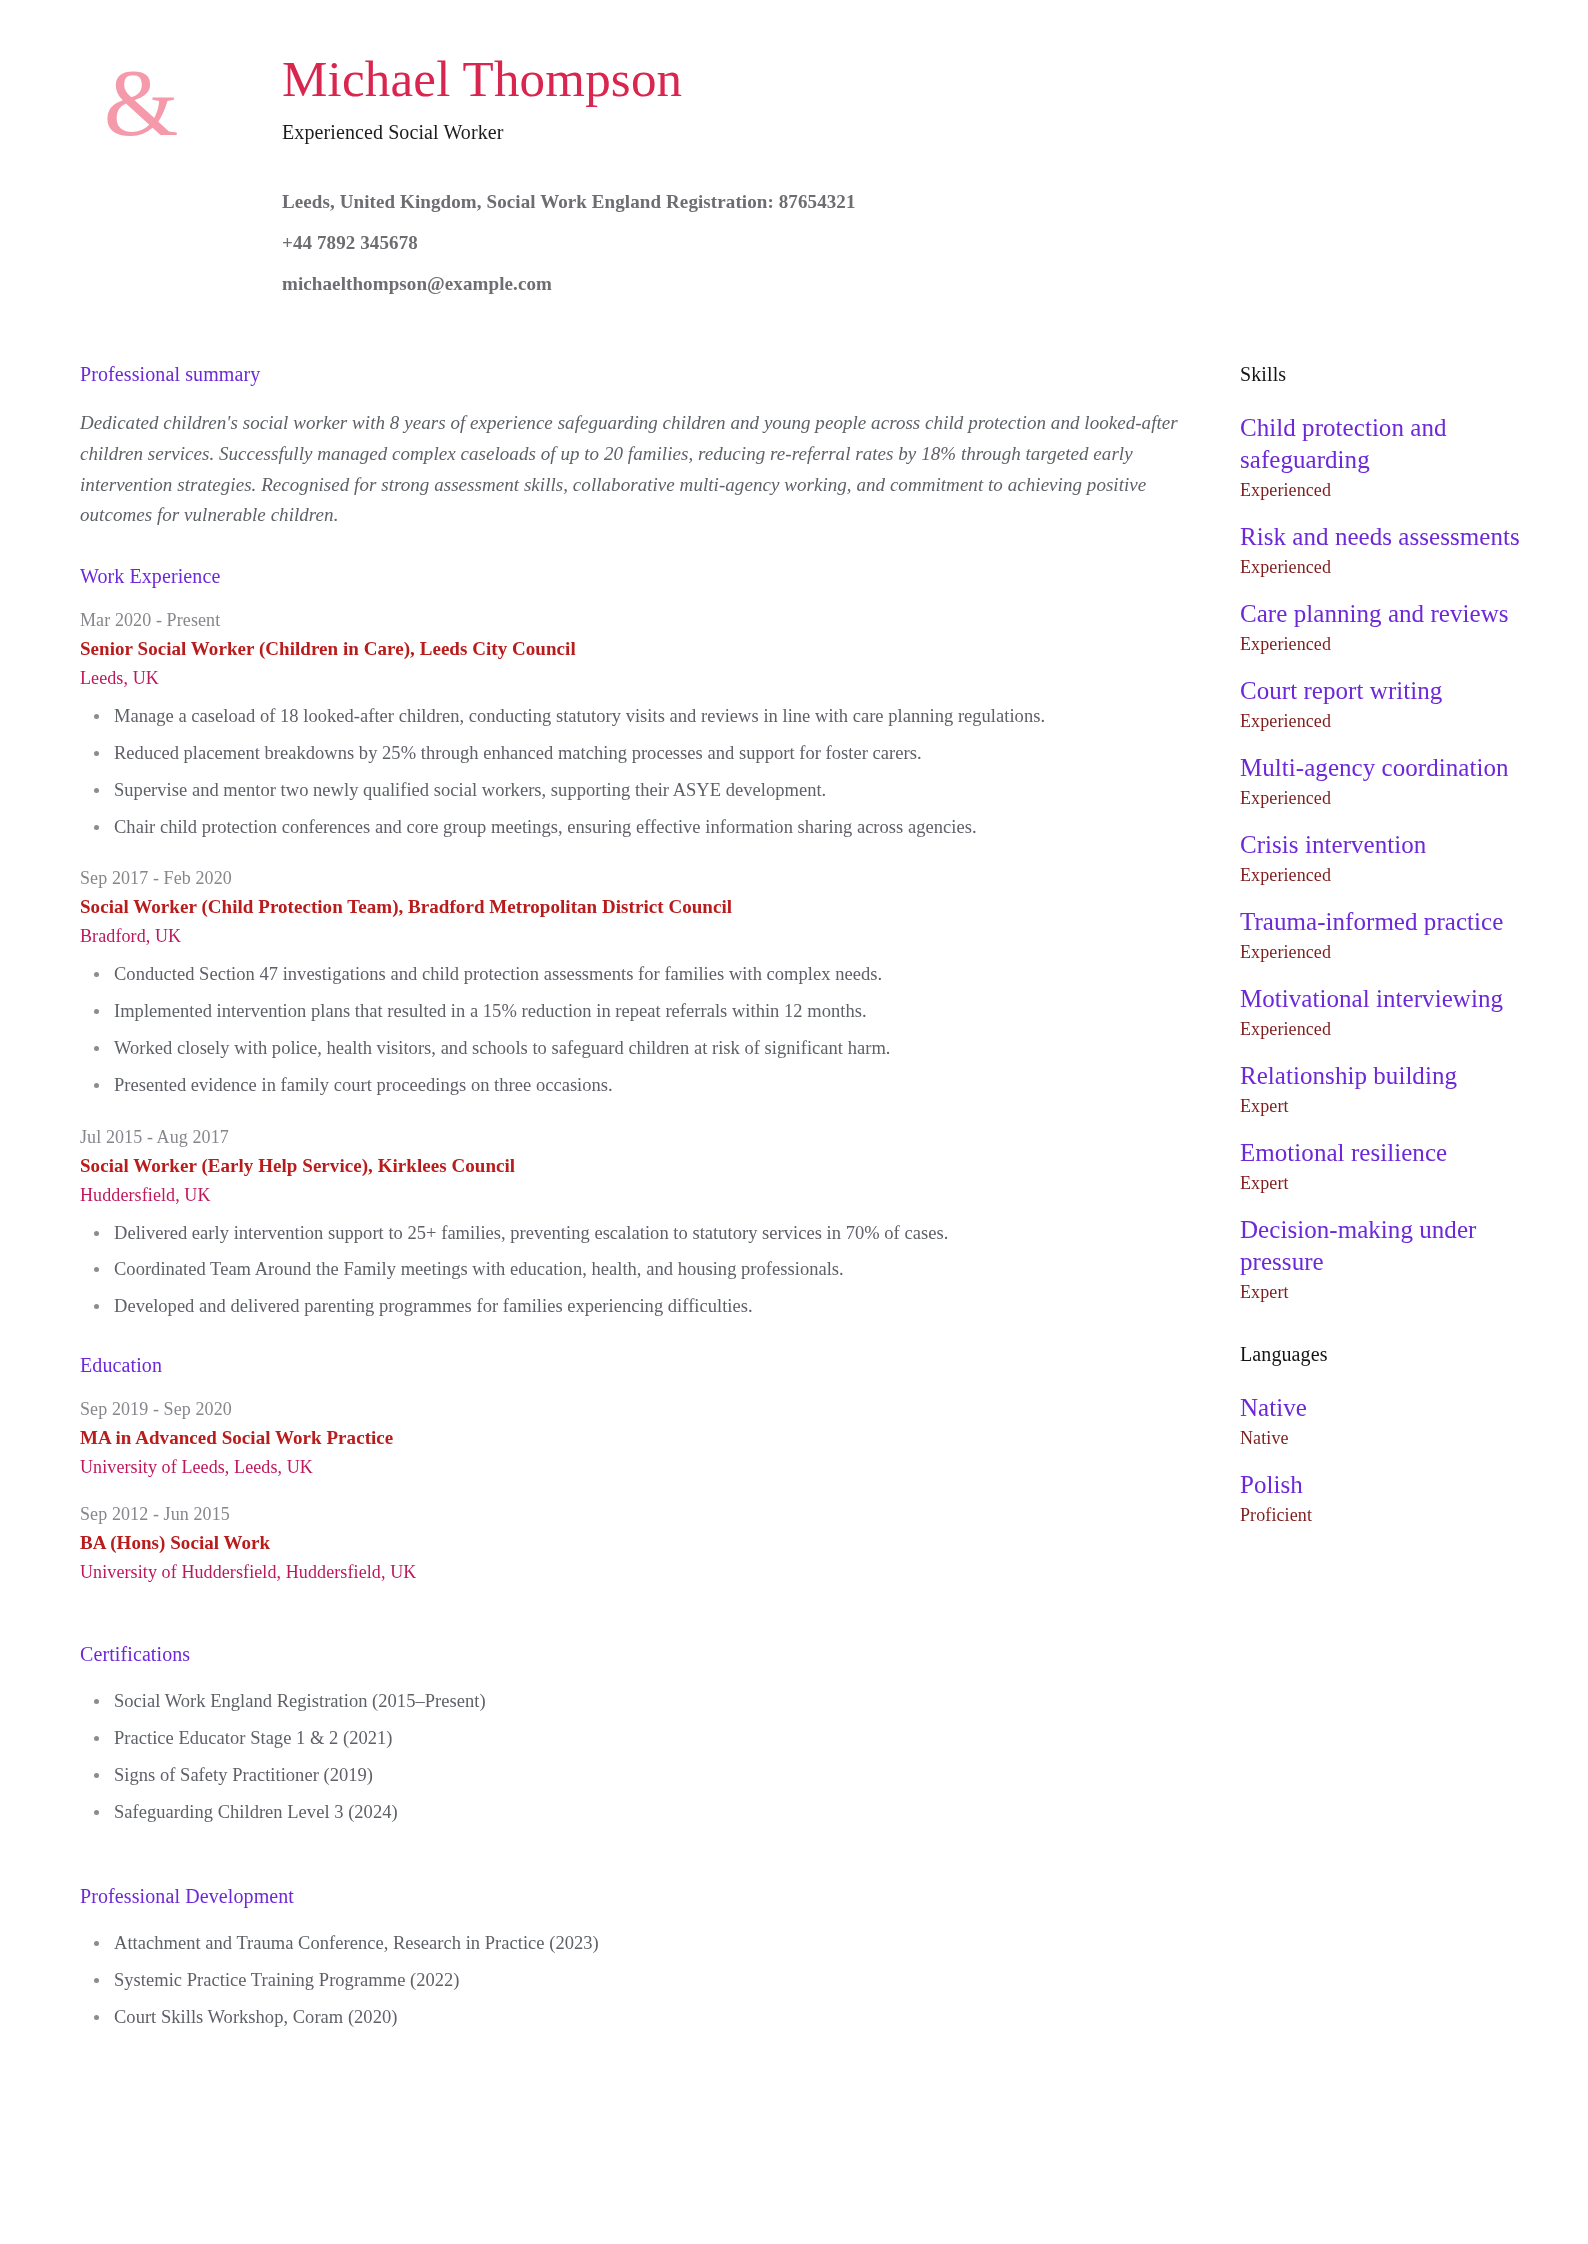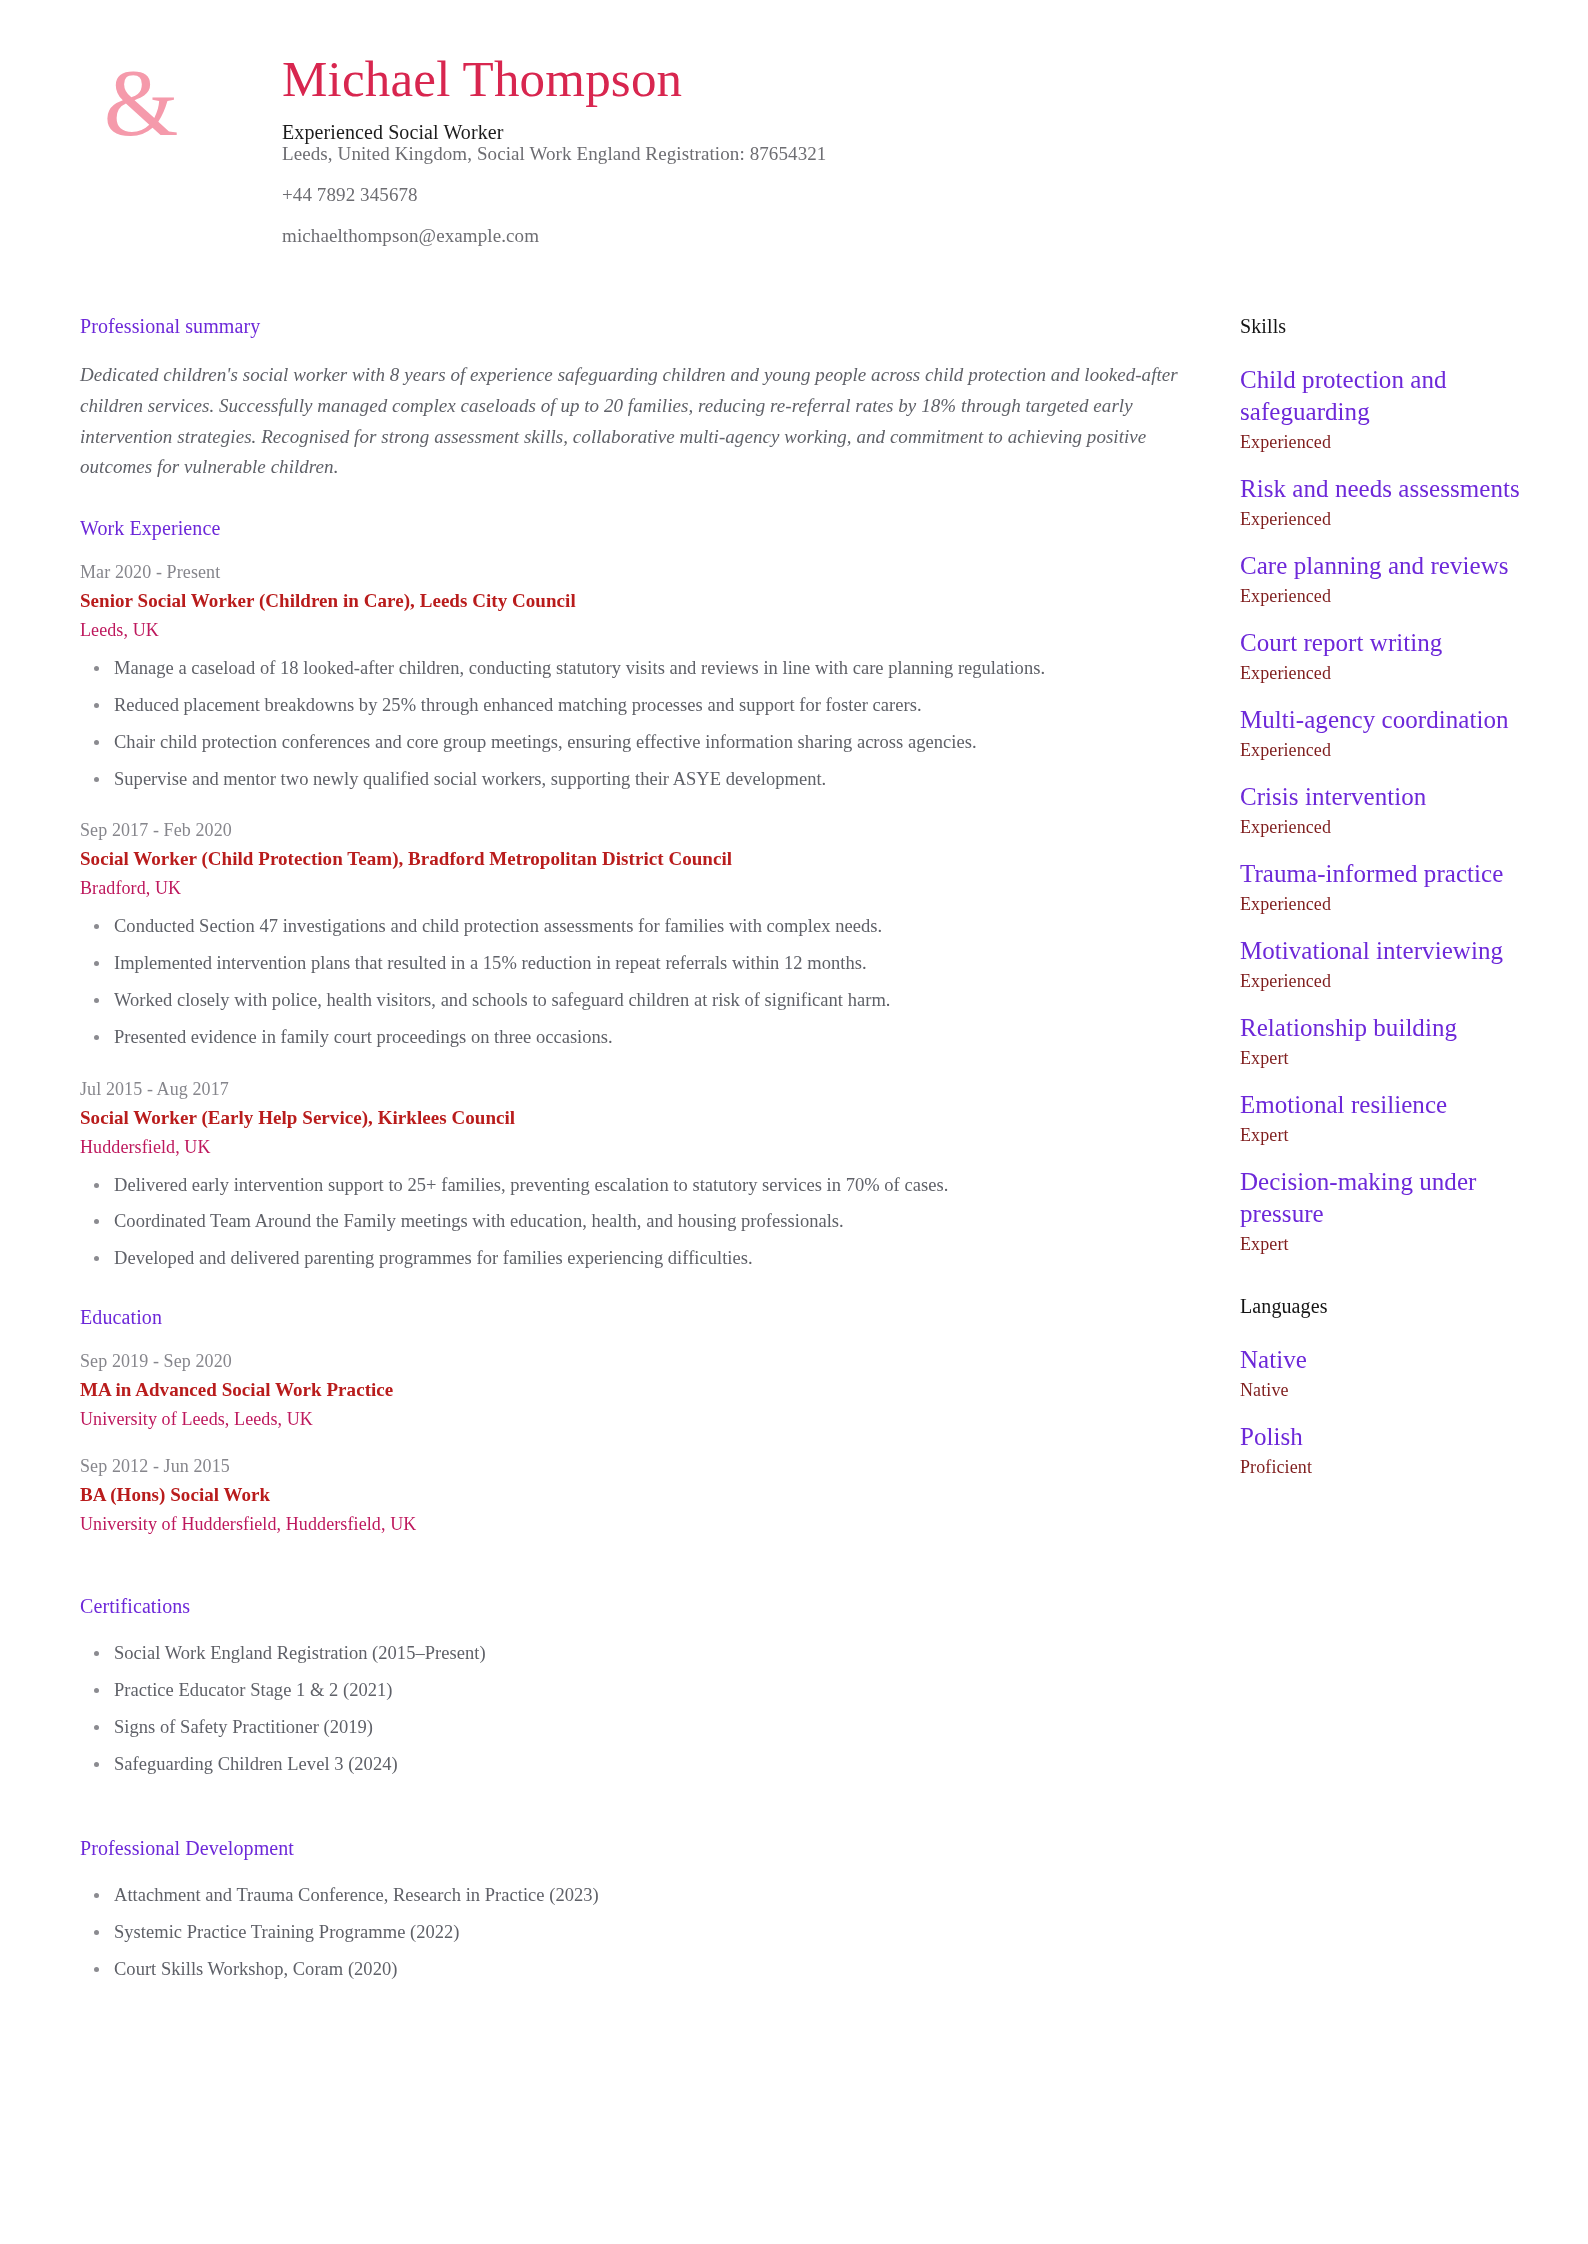--- a/index.html
+++ b/index.html
@@ -57,20 +57,22 @@
     margin: 0 0 14px 0;
   }
   .headline {
     font-size: 20px;
     color: #1c1c1c;
     font-weight: 400;
     margin: 0;
     letter-spacing: 0.1px;
   }
   .contact {
+    margin-top: 48px;
+    font-weight: bold;
   }
   .contact-line {
     font-size: 19px;
     color: #6d6d72;
     line-height: 1.0;
     margin-bottom: 22px;
     letter-spacing: 0.1px;
   }
 
   
@@ -223,22 +225,22 @@
       <div class="section">
         <div class="section-title">Work Experience</div>
 
         <div class="entry">
           <div class="entry-date">Mar 2020 - Present</div>
           <div class="entry-title">Senior Social Worker (Children in Care), Leeds City Council</div>
           <div class="entry-sub">Leeds, UK</div>
           <ul class="bullets">
             <li>Manage a caseload of 18 looked-after children, conducting statutory visits and reviews in line with care planning regulations.</li>
             <li>Reduced placement breakdowns by 25% through enhanced matching processes and support for foster carers.</li>
+            <li>Supervise and mentor two newly qualified social workers, supporting their ASYE development.</li>
             <li>Chair child protection conferences and core group meetings, ensuring effective information sharing across agencies.</li>
-            <li>Supervise and mentor two newly qualified social workers, supporting their ASYE development.</li>
           </ul>
         </div>
 
         <div class="entry">
           <div class="entry-date">Sep 2017 - Feb 2020</div>
           <div class="entry-title">Social Worker (Child Protection Team), Bradford Metropolitan District Council</div>
           <div class="entry-sub">Bradford, UK</div>
           <ul class="bullets">
             <li>Conducted Section 47 investigations and child protection assessments for families with complex needs.</li>
             <li>Implemented intervention plans that resulted in a 15% reduction in repeat referrals within 12 months.</li>

